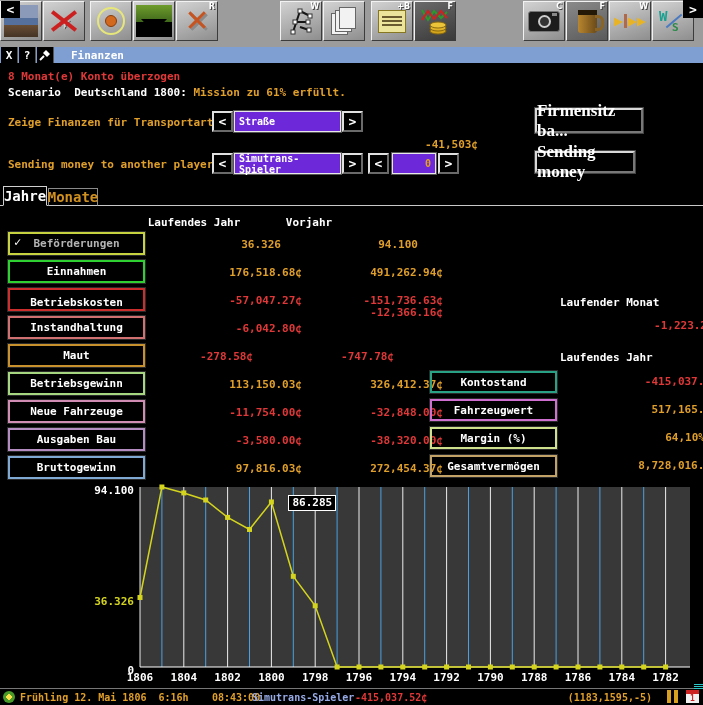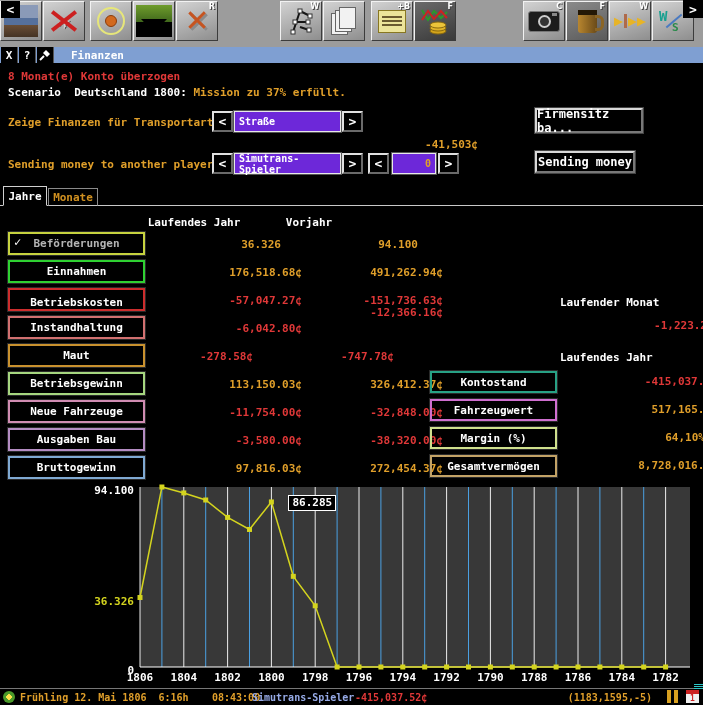--- a/index.html
+++ b/index.html
@@ -52,26 +52,26 @@
   .tbtn{position:absolute;top:0;width:17px;height:16px;background:#000;color:#fff;
     display:flex;align-items:center;justify-content:center;font-size:11px;border-right:1px solid #555;box-sizing:border-box;}
   .title-text{position:absolute;left:71px;top:2px;color:#fff;font-size:11px;}
   
   .abtn{position:absolute;width:21px;height:21px;box-sizing:border-box;background:#000;color:#fff;
     border:2px solid;border-color:#e0e0e0 #6a6a6a #6a6a6a #e0e0e0;display:flex;align-items:center;justify-content:center;
     font-size:13px;}
   .combo,.inp{position:absolute;height:21px;box-sizing:border-box;background:#6d28d9;border:1px solid #e8e8e8;
     box-shadow:0 0 0 1px #555;color:#fff;font-size:10px;display:flex;align-items:center;padding:0 4px;}
   .inp{justify-content:flex-end;color:#e09f2a;}
-  .gbtn{position:absolute;box-sizing:border-box;background:#000;color:#fff;font-size:12px;
+  .gbtn{position:absolute;box-sizing:border-box;background:#000;color:#fff;font-size:17px;
     border:2px solid;border-color:#d8d8d8 #787878 #787878 #d8d8d8;box-shadow:0 0 0 1px #444;
-    display:flex;align-items:center;justify-content:center;}
+    display:flex;align-items:center;justify-content:center;font-family:Liberation Serif, serif;}
   
   .tabbar{position:absolute;left:0;top:186px;width:703px;height:20px;border-bottom:1px solid #c8c8c8;box-sizing:border-box;}
-  .tab{position:absolute;bottom:-1px;height:20px;box-sizing:border-box;display:flex;align-items:center;justify-content:center;font-size:11px;}
+  .tab{position:absolute;bottom:-1px;height:20px;box-sizing:border-box;display:flex;align-items:center;justify-content:center;font-size:14px;}
   .tab.active{border:1px solid #d0d0d0;border-bottom:1px solid #000;background:#000;color:#fff;}
   .tab.inactive{height:18px;border:1px solid #8a8a8a;border-bottom:1px solid #c8c8c8;color:#d09020;}
   
   .row-btn{position:absolute;left:8px;width:137px;height:23px;box-sizing:border-box;background:#000;
     border:2px solid;box-shadow:0 0 0 1px #2a2a2a;color:#fff;font-size:11px;
     display:flex;align-items:center;justify-content:center;}
   .row-btn.checked{color:#b4b4b4;}
   .row-btn .chk{position:absolute;left:4px;top:1px;color:#fff;font-size:12px;}
   .val{position:absolute;text-align:right;font-size:11px;white-space:pre;}
   .c1.money{left:140px;width:162px;} .c1.count{left:140px;width:141px;} .c1.maut{left:140px;width:113px;}
@@ -200,21 +200,21 @@
   <div class="tbtn" style="left:37px">
     <svg width="12" height="12">
       <path d="M7 1 L11 5 L8 8 L4 4 Z" fill="#fff"></path>
         <line x1="5" y1="7" x2="1" y2="11" stroke="#fff" stroke-width="2"></line>
     </svg>
   </div>
   <div class="title-text">Finanzen</div>
 </div>
 
 <div class="abs red" style="left:8px;top:70px;font-size:11px">8 Monat(e) Konto überzogen</div>
-<div class="abs" style="left:8px;top:86px;font-size:11px"><span class="white">Scenario  Deutschland 1800: </span><span class="orange">Mission zu 37% erfüllt.</span></div>
+<div class="abs" style="left:8px;top:86px;font-size:11px"><span class="white">Scenario  Deutschland 1800: </span><span class="orange">Mission zu 61% erfüllt.</span></div>
 
 <div class="abs orange" style="left:8px;top:116px;font-size:11px">Zeige Finanzen für Transportart:</div>
 <div class="abtn" style="left:212px;top:111px">&lt;</div>
 <div class="combo" style="left:234px;top:111px;width:107px">Straße</div>
 <div class="abtn" style="left:342px;top:111px">&gt;</div>
 <div class="abs orange" style="left:378px;top:138px;width:100px;text-align:right;font-size:11px">-41,503¢</div>
 <div class="gbtn" style="left:535px;top:108px;width:108px;height:25px">Firmensitz ba...</div>
 
 <div class="abs orange" style="left:8px;top:158px;font-size:11px">Sending money to another player</div>
 <div class="abtn" style="left:212px;top:153px">&lt;</div>

